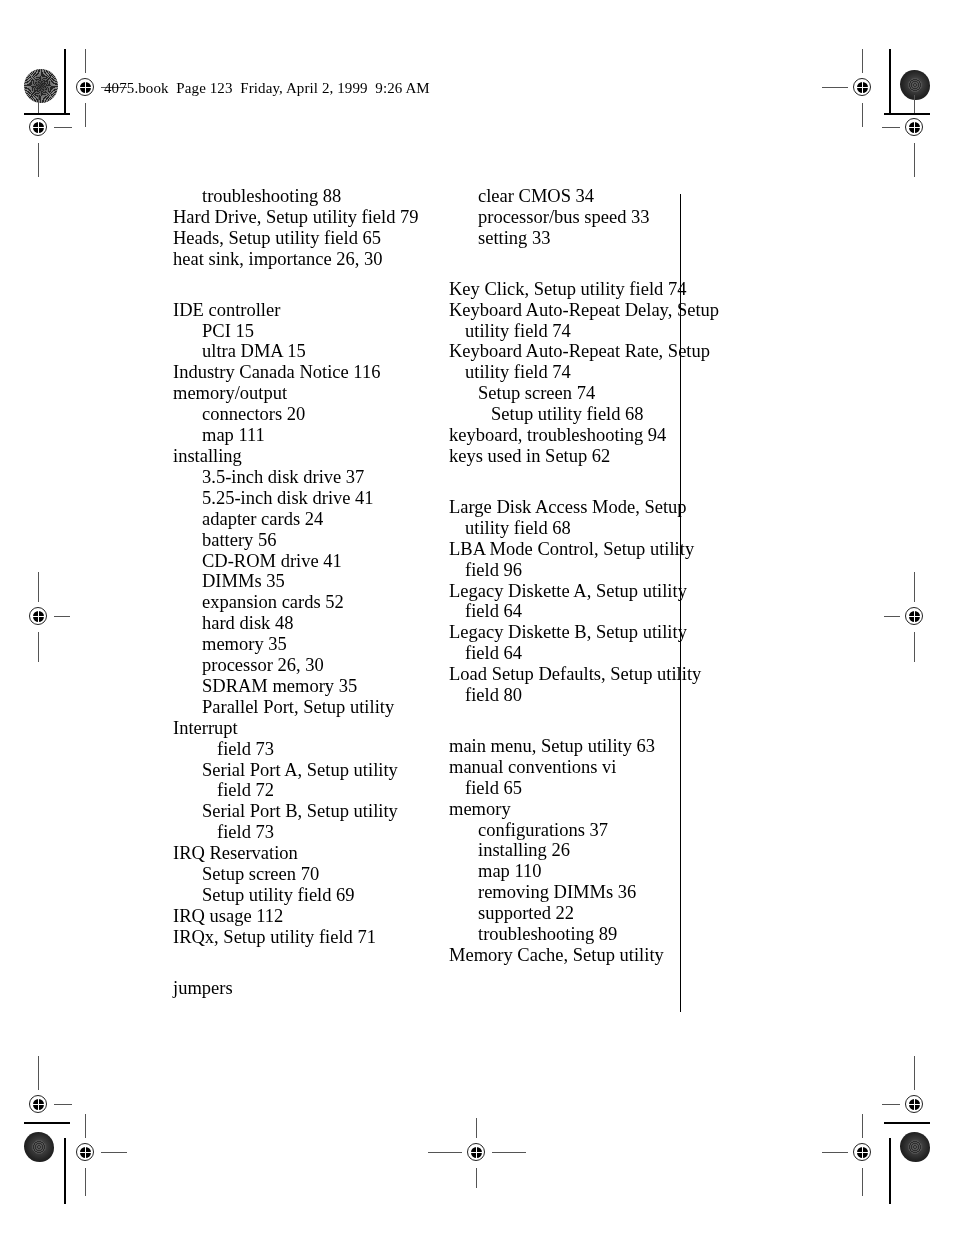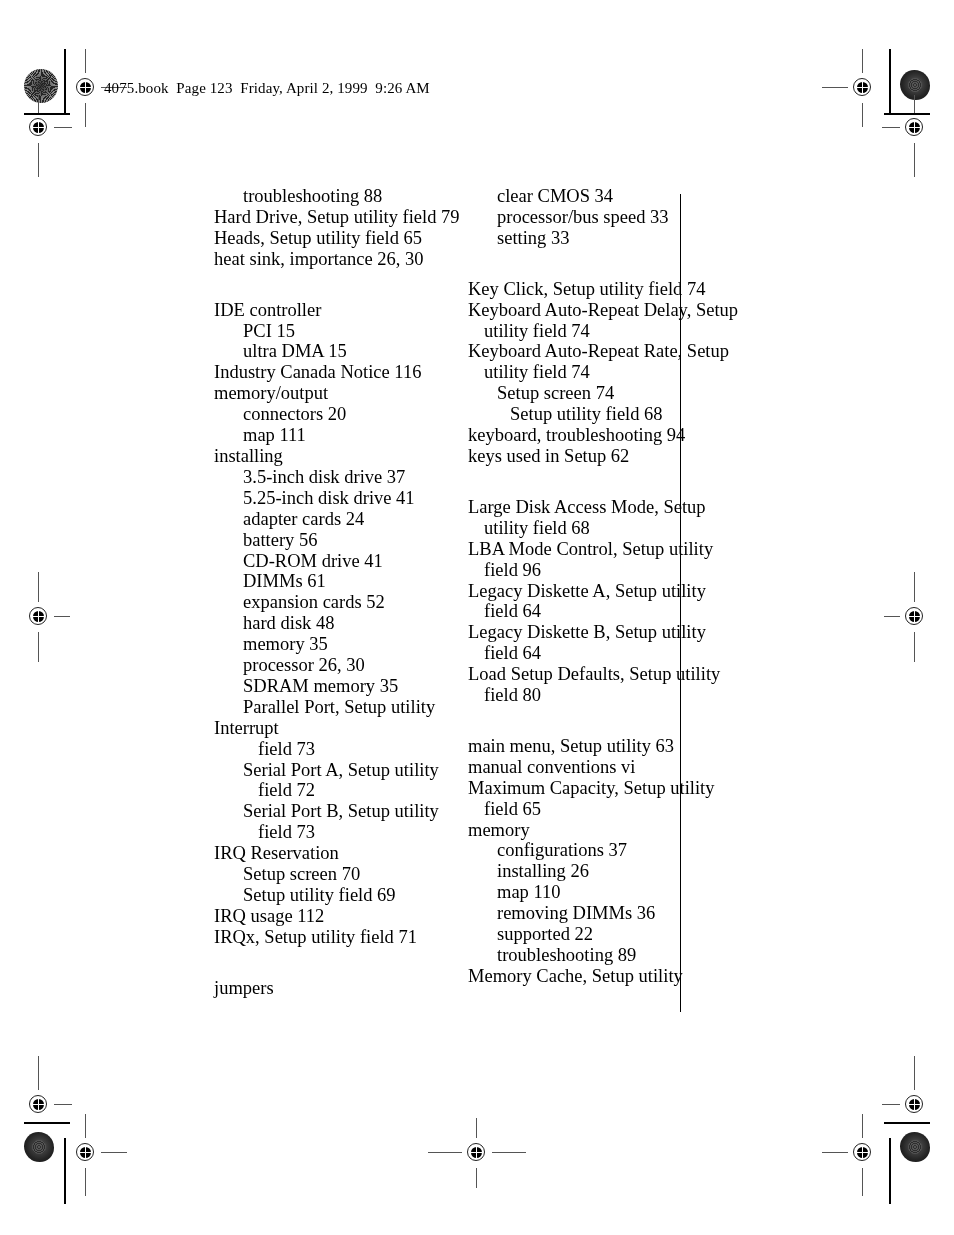--- a/index.html
+++ b/index.html
@@ -125,24 +125,23 @@
   #index-body {
     position: absolute;
     left: 0;
     top: 186px;
     width: 954px;
   }
   .column {
     position: absolute;
     top: 0;
     width: 260px;
-    margin-left: 41px;
   }
   #column-left  { left: 173px; }
-  #column-right { left: 427px; }
+  #column-right { left: 449px; }
 
   .entry {
     font-size: 18.5px;
     line-height: 20.9px;
     white-space: nowrap;
     color: #000;
   }
   .lvl0 { padding-left: 0px; }
   .lvl1 { padding-left: 29px; }
   .lvl2 { padding-left: 42px; font-family: Liberation Serif, serif; }
@@ -248,21 +247,21 @@
         <div class="entry lvl0">Industry Canada Notice 116</div>
         <div class="entry lvl0">memory/output</div>
         <div class="entry lvl1">connectors 20</div>
         <div class="entry lvl1">map 111</div>
         <div class="entry lvl0">installing</div>
         <div class="entry lvl1">3.5-inch disk drive 37</div>
         <div class="entry lvl1">5.25-inch disk drive 41</div>
         <div class="entry lvl1">adapter cards 24</div>
         <div class="entry lvl1">battery 56</div>
         <div class="entry lvl1">CD-ROM drive 41</div>
-        <div class="entry lvl1">DIMMs 61</div>
+        <div class="entry lvl1">DIMMs 35</div>
         <div class="entry lvl1">expansion cards 52</div>
         <div class="entry lvl1">hard disk 48</div>
         <div class="entry lvl1">memory 35</div>
         <div class="entry lvl1">processor 26, 30</div>
         <div class="entry lvl1">SDRAM memory 35</div>
         <div class="entry lvl1">Parallel Port, Setup utility</div>
         <div class="entry lvl0">Interrupt</div>
         <div class="entry cont2">field 73</div>
         <div class="entry lvl1">Serial Port A, Setup utility</div>
         <div class="entry cont2">field 72</div>
@@ -297,21 +296,20 @@
         <div class="entry cont1">field 96</div>
         <div class="entry lvl0">Legacy Diskette A, Setup utility</div>
         <div class="entry cont1">field 64</div>
         <div class="entry lvl0">Legacy Diskette B, Setup utility</div>
         <div class="entry cont1">field 64</div>
         <div class="entry lvl0">Load Setup Defaults, Setup utility</div>
         <div class="entry cont1">field 80</div>
         <div class="section-gap"></div>
         <div class="entry lvl0">main menu, Setup utility 63</div>
         <div class="entry lvl0">manual conventions vi</div>
-        <div class="entry lvl0">Maximum Capacity, Setup utility</div>
         <div class="entry cont1">field 65</div>
         <div class="entry lvl0">memory</div>
         <div class="entry lvl1">configurations 37</div>
         <div class="entry lvl1">installing 26</div>
         <div class="entry lvl1">map 110</div>
         <div class="entry lvl1">removing DIMMs 36</div>
         <div class="entry lvl1">supported 22</div>
         <div class="entry lvl1">troubleshooting 89</div>
         <div class="entry lvl0">Memory Cache, Setup utility</div>
       </div>

